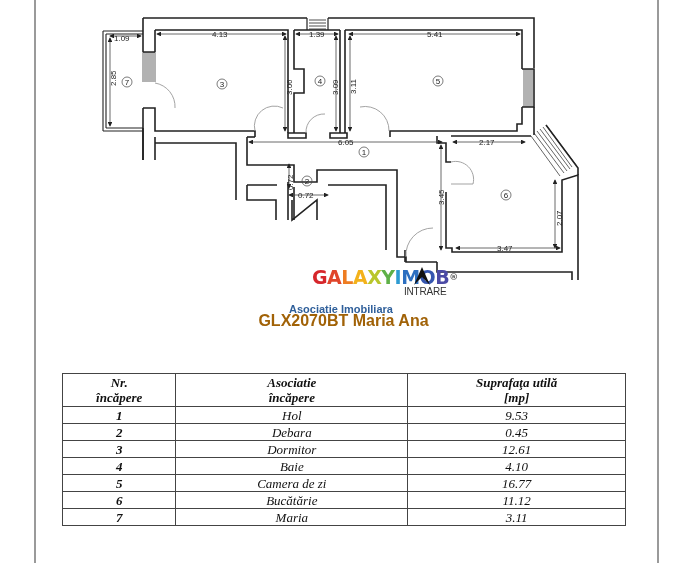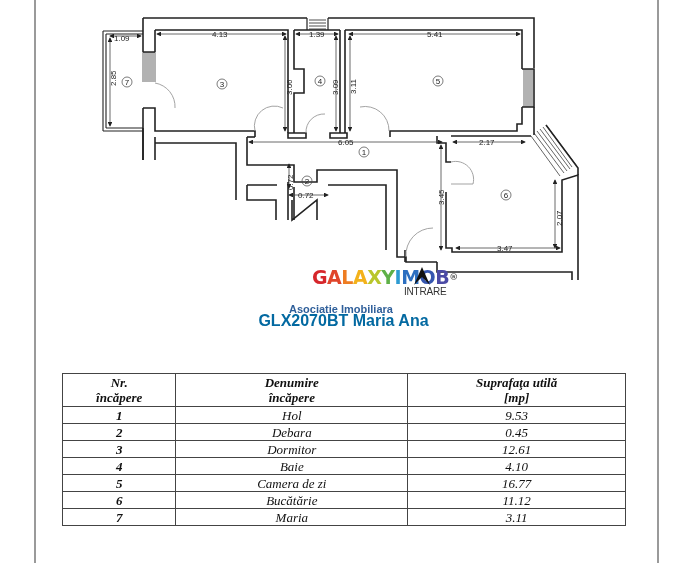--- a/index.html
+++ b/index.html
@@ -6,21 +6,21 @@
   body{width:687px;height:563px;position:relative;overflow:hidden;font-family:"Liberation Sans",sans-serif;}
   .page-line{position:absolute;top:0;width:2px;background:#9a9a9a;}
   #plan{position:absolute;left:0;top:0;}
   .logo{position:absolute;left:276px;top:266px;width:200px;height:40px;}
   .logo-word{position:absolute;left:0;top:0;font-family:"DejaVu Sans",sans-serif;font-weight:bold;font-size:19px;letter-spacing:-0.5px;line-height:22px;margin-left:36px;}
   .logo-word span{display:inline-block;}
   .logo-sub{position:absolute;left:13px;top:21px;font-family:"Liberation Sans",sans-serif;font-weight:bold;font-size:11px;color:#2f5f9a;margin-top:16px;}
   .logo-reg{font-size:9px;vertical-align:top;color:#555;}
   .entry{position:absolute;left:404px;top:265px;width:40px;height:32px;}
   .entry-label{position:absolute;left:0;top:21px;font-size:10px;color:#333;letter-spacing:-0.2px;}
-  .listing-title{position:absolute;left:0;width:687px;top:312px;text-align:center;font-family:"Liberation Sans",sans-serif;font-weight:bold;font-size:16px;color:#0369a1;}
+  .listing-title{position:absolute;left:0;width:687px;top:312px;text-align:center;font-family:"Liberation Sans",sans-serif;font-weight:bold;font-size:16px;color:#a16207;}
   table.rooms{position:absolute;left:62px;top:373px;width:564px;border-collapse:collapse;font-family:"Liberation Serif",serif;font-style:italic;font-size:13px;color:#111;}
   table.rooms td, table.rooms th{border:1px solid #444;text-align:center;padding:0;height:16px;line-height:15px;}
   table.rooms th{font-weight:bold;height:32px;line-height:15px;}
   table.rooms td.nr{font-weight:bold;}
   table.rooms td.total{font-weight:bold;}
   .c1{width:112px}.c2{width:230px}.c3{width:216px}
 </style>
 </head>
 <body>
 
@@ -145,21 +145,21 @@
   </svg>
   <div class="entry-label">INTRARE</div>
 </div>
 
 <div class="listing-title">GLX2070BT Maria Ana</div>
 
 <table class="rooms">
   <tbody>
       <tr>
     <th class="c1"><span>Nr.</span><br><span>încăpere</span></th>
-    <th class="c2"><span>Denumire</span><br><span>încăpere</span></th>
+    <th class="c2"><span>Asociatie</span><br><span>încăpere</span></th>
     <th class="c3"><span>Suprafaţa utilă</span><br><span>[mp]</span></th>
   </tr>
   <tr>
     <td class="nr">1</td>
     <td>Hol</td>
     <td>9.53</td>
   </tr>
   <tr>
     <td class="nr">2</td>
     <td>Debara</td>

